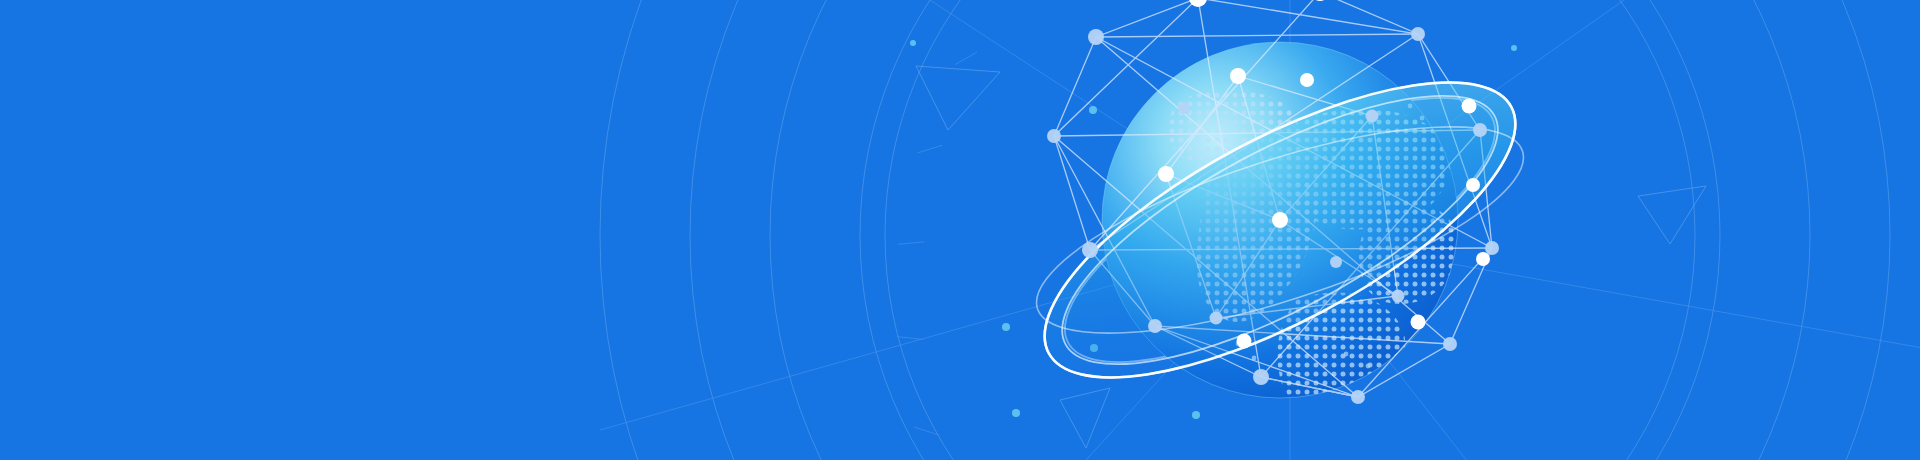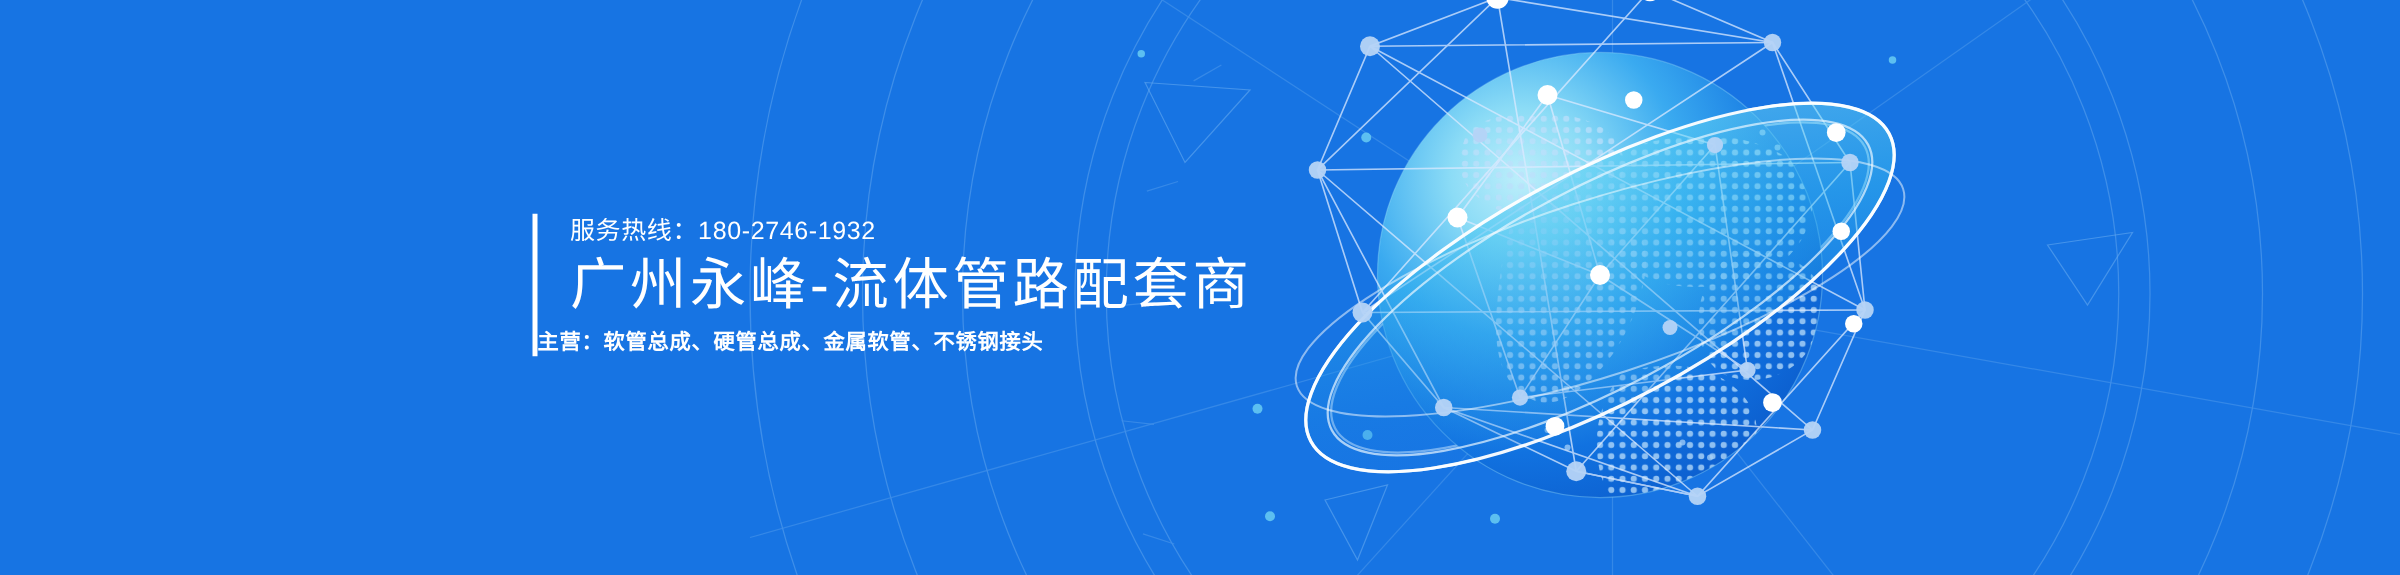--- a/index.html
+++ b/index.html
@@ -260,22 +260,14 @@
         <circle cx="438" cy="104" r="7"></circle>
         <circle cx="392" cy="186" r="6.5"></circle>
         <circle cx="418" cy="366" r="6.5"></circle>
         <circle cx="236" cy="388" r="6.5"></circle>
         <circle cx="356" cy="332" r="6"></circle>
         <circle cx="204" cy="178" r="6"></circle>
       </g>
     </g>
   </svg>
 
-  <div class="text-block">
-    <div class="accent-bar"></div>
-    <div class="text-lines">
-      <div class="hotline">服务热线：180-2746-1932</div>
-      <div class="headline">广州永峰-流体管路配套商</div>
-      <div class="subtitle">主营：软管总成、硬管总成、金属软管、不锈钢接头</div>
-    </div>
-  </div>
 
 </div>
 
 </body></html>

